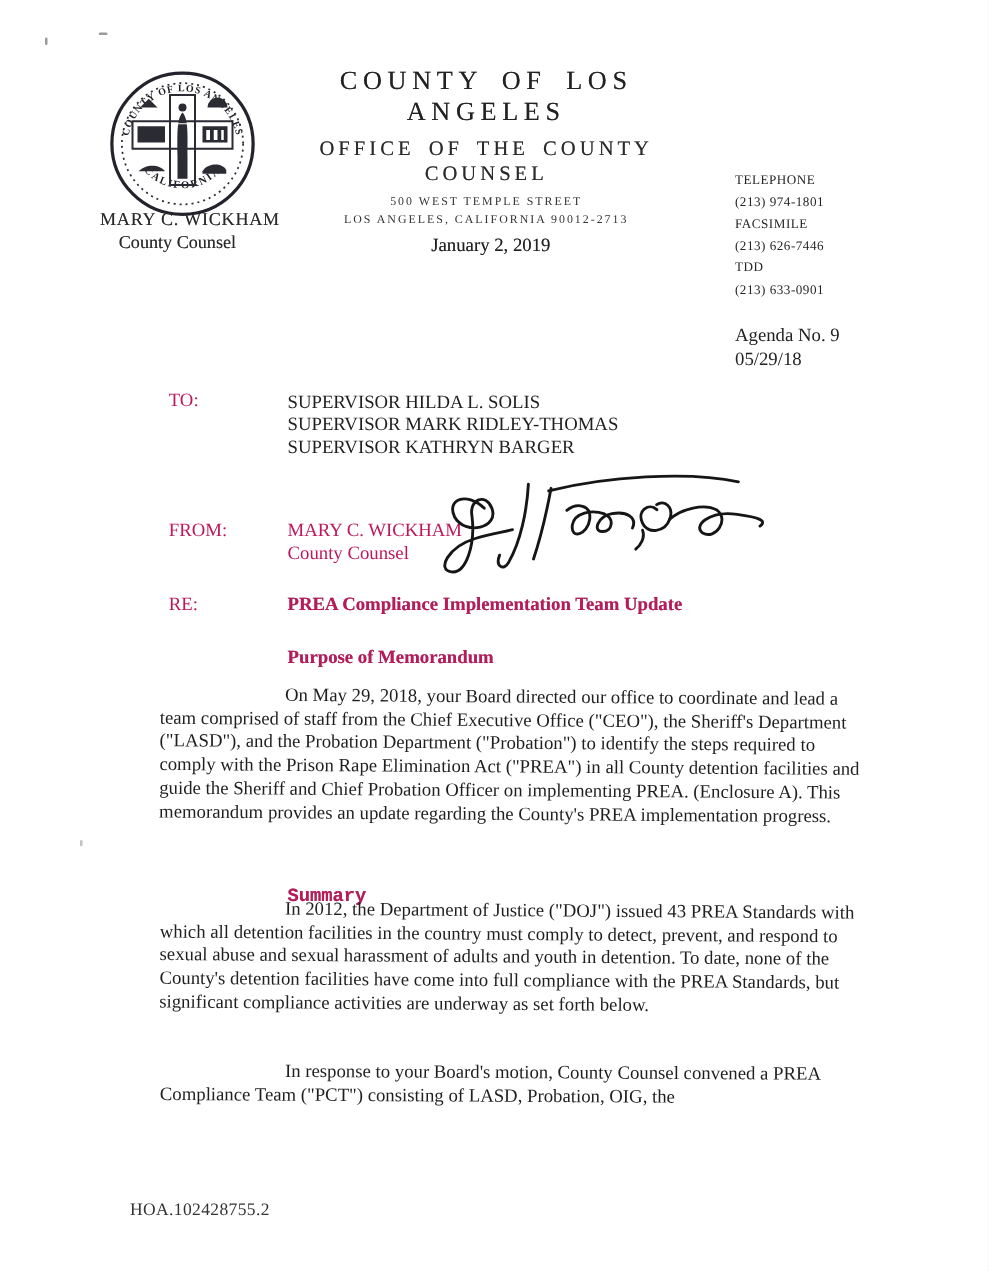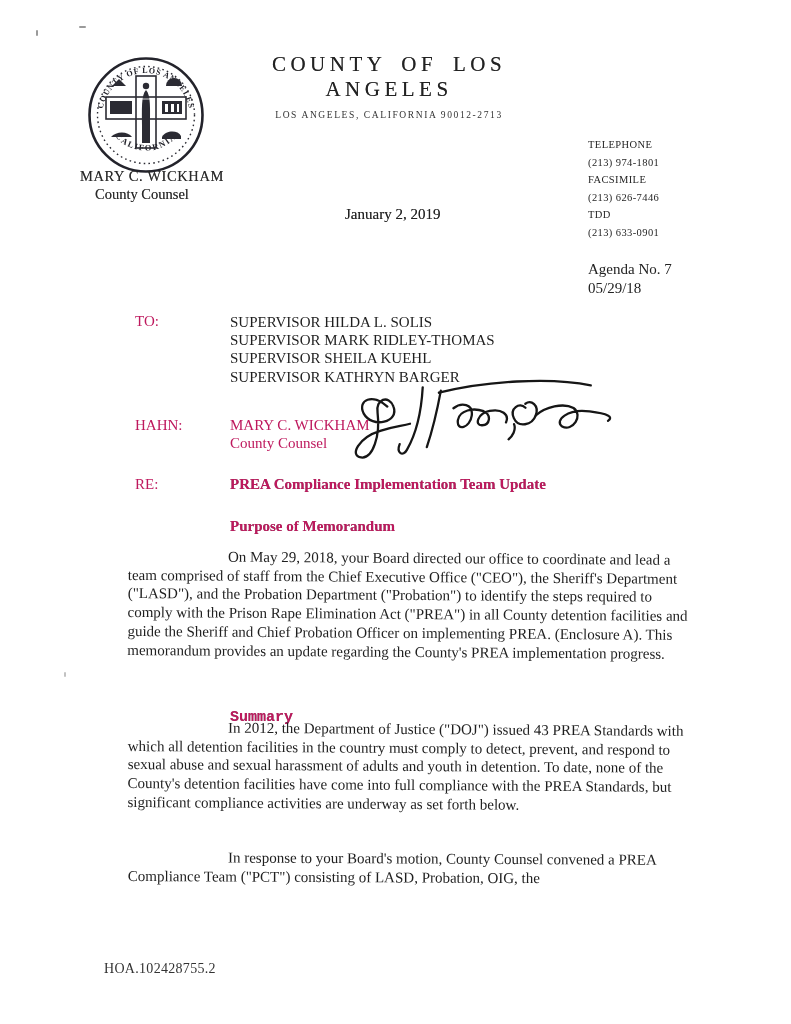--- a/index.html
+++ b/index.html
@@ -13,21 +13,21 @@
   
   .lh-block{left:203px;top:52px;width:372px;text-align:center;}
   .lh-county{font-size:21px;letter-spacing:4.5px;word-spacing:6px;color:#222;}
   .lh-office{font-size:16.5px;letter-spacing:3.2px;word-spacing:4px;margin-top:7px;color:#2a2a2a;}
   .lh-addr{font-size:9.5px;letter-spacing:1.6px;line-height:14px;margin-top:6px;color:#333;}
   .official-name{left:80px;top:168px;font-size:14.5px;letter-spacing:.6px;color:#2a2a2a;}
   .official-title{left:95px;top:186px;font-size:14.5px;color:#2a2a2a;}
   
   .contact{left:588px;top:136px;font-size:10.5px;line-height:17.5px;letter-spacing:.4px;color:#262626;}
   .agenda{left:588px;top:260px;font-size:15px;line-height:19px;color:#222;}
-  .date-line{left:345px;top:206px;font-size:15px;color:#222;}
+  .date-line{left:345px;top:189px;font-size:15px;color:#222;}
   
   .memo-label{font-size:15px;color:#be185d;}
   .memo-list{left:230px;top:313px;font-size:15px;line-height:18.2px;color:#1f1f1f;}
   .bold{font-weight:bold;}
   .body-par{font-size:15px;line-height:18.7px;color:#1f1f1f;text-indent:100px;text-align:left;}
   .tilt{transform:rotate(.4deg);transform-origin:left top;}
   .footer-code{left:104px;top:961px;font-size:14px;letter-spacing:.3px;color:#333;}
   .speck{background:#9a9a9a;border-radius:1px;}
   .sig-wrap{left:336px;top:377px;width:306px;height:92px;transform:rotate(-2deg);}
 </style>
@@ -70,53 +70,54 @@
       <rect x="76" y="46" width="20" height="13" fill="#2b2b33"></rect>
       <rect x="79" y="49" width="3" height="8" fill="#ffffff"></rect>
       <rect x="85" y="49" width="3" height="8" fill="#ffffff"></rect>
       <rect x="91" y="49" width="2" height="8" fill="#ffffff"></rect>
       <path d="M 76 82 C 80 75 92 75 95 81 L 95 84 L 76 84 Z" fill="#2b2b33"></path>
     </svg>
   </div>
 
   <div class="abs lh-block">
     <div class="lh-county soft">COUNTY OF LOS ANGELES</div>
+    <div class="lh-office soft">OFFICE OF THE COUNTY COUNSEL</div>
     <div class="lh-addr">
+      <div>500 WEST TEMPLE STREET</div>
       <div>LOS ANGELES, CALIFORNIA 90012-2713</div>
     </div>
   </div>
 
   <div class="abs official-name soft">MARY C. WICKHAM</div>
   <div class="abs official-title soft">County Counsel</div>
 
   <div class="abs contact">
     <div>TELEPHONE</div>
     <div>(213) 974-1801</div>
     <div>FACSIMILE</div>
     <div>(213) 626-7446</div>
     <div>TDD</div>
     <div>(213) 633-0901</div>
   </div>
 
   <div class="abs date-line soft">January 2, 2019</div>
 
   <div class="abs agenda">
-    <div>Agenda No. 7</div>
+    <div>Agenda No. 9</div>
     <div>05/29/18</div>
   </div>
 
   <div class="abs memo-label" style="left:135px;top:313px;">TO:</div>
   <div class="abs memo-list">
     <div>SUPERVISOR HILDA L. SOLIS</div>
     <div>SUPERVISOR MARK RIDLEY-THOMAS</div>
-    <div>SUPERVISOR SHEILA KUEHL</div>
     <div>SUPERVISOR KATHRYN BARGER</div>
   </div>
 
-  <div class="abs memo-label" style="left:135px;top:417px;">HAHN:</div>
+  <div class="abs memo-label" style="left:135px;top:417px;">FROM:</div>
   <div class="abs memo-label" style="left:230px;top:417px;">MARY C. WICKHAM</div>
   <div class="abs memo-label" style="left:230px;top:435px;">County Counsel</div>
 
   <div class="abs sig-wrap">
     <svg width="306" height="92" viewBox="0 0 306 92" fill="none" stroke="#161616" stroke-width="2.3" stroke-linecap="round">
       <path d="M 104 14 C 150 4 216 2 256 12"></path>
       <path d="M 52 26 C 38 12 22 18 28 32 C 36 48 64 42 58 26 C 54 14 40 18 42 32 C 44 54 36 78 24 76 C 12 74 22 56 44 50 C 58 46 66 46 74 44"></path>
       <path d="M 88 8 C 86 30 80 54 70 70 C 66 77 59 73 63 64"></path>
       <path d="M 106 12 C 102 30 96 52 90 68"></path>
       <path d="M 118 30 C 126 24 138 26 136 38 C 134 50 120 54 122 42 C 124 32 138 30 148 34 C 156 38 154 48 146 48 C 138 48 142 36 154 34 C 166 32 174 38 170 46"></path>

